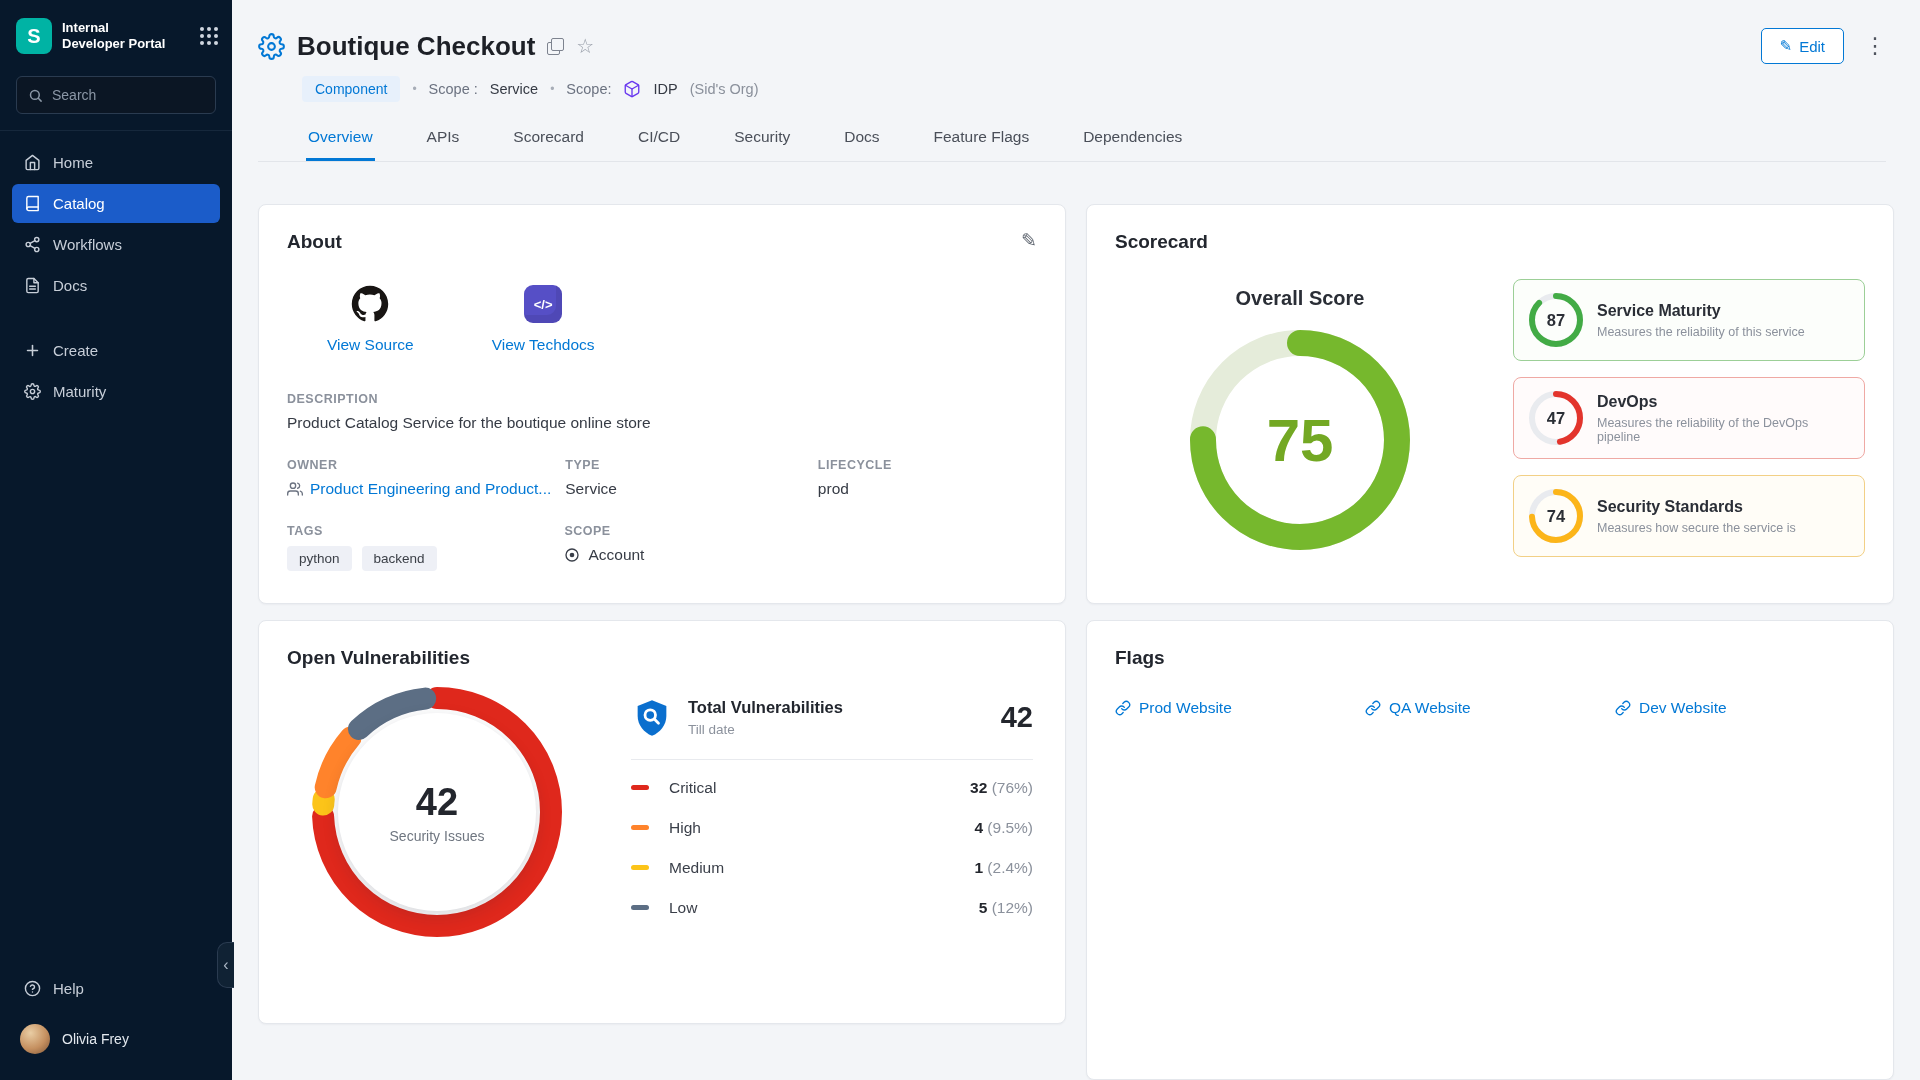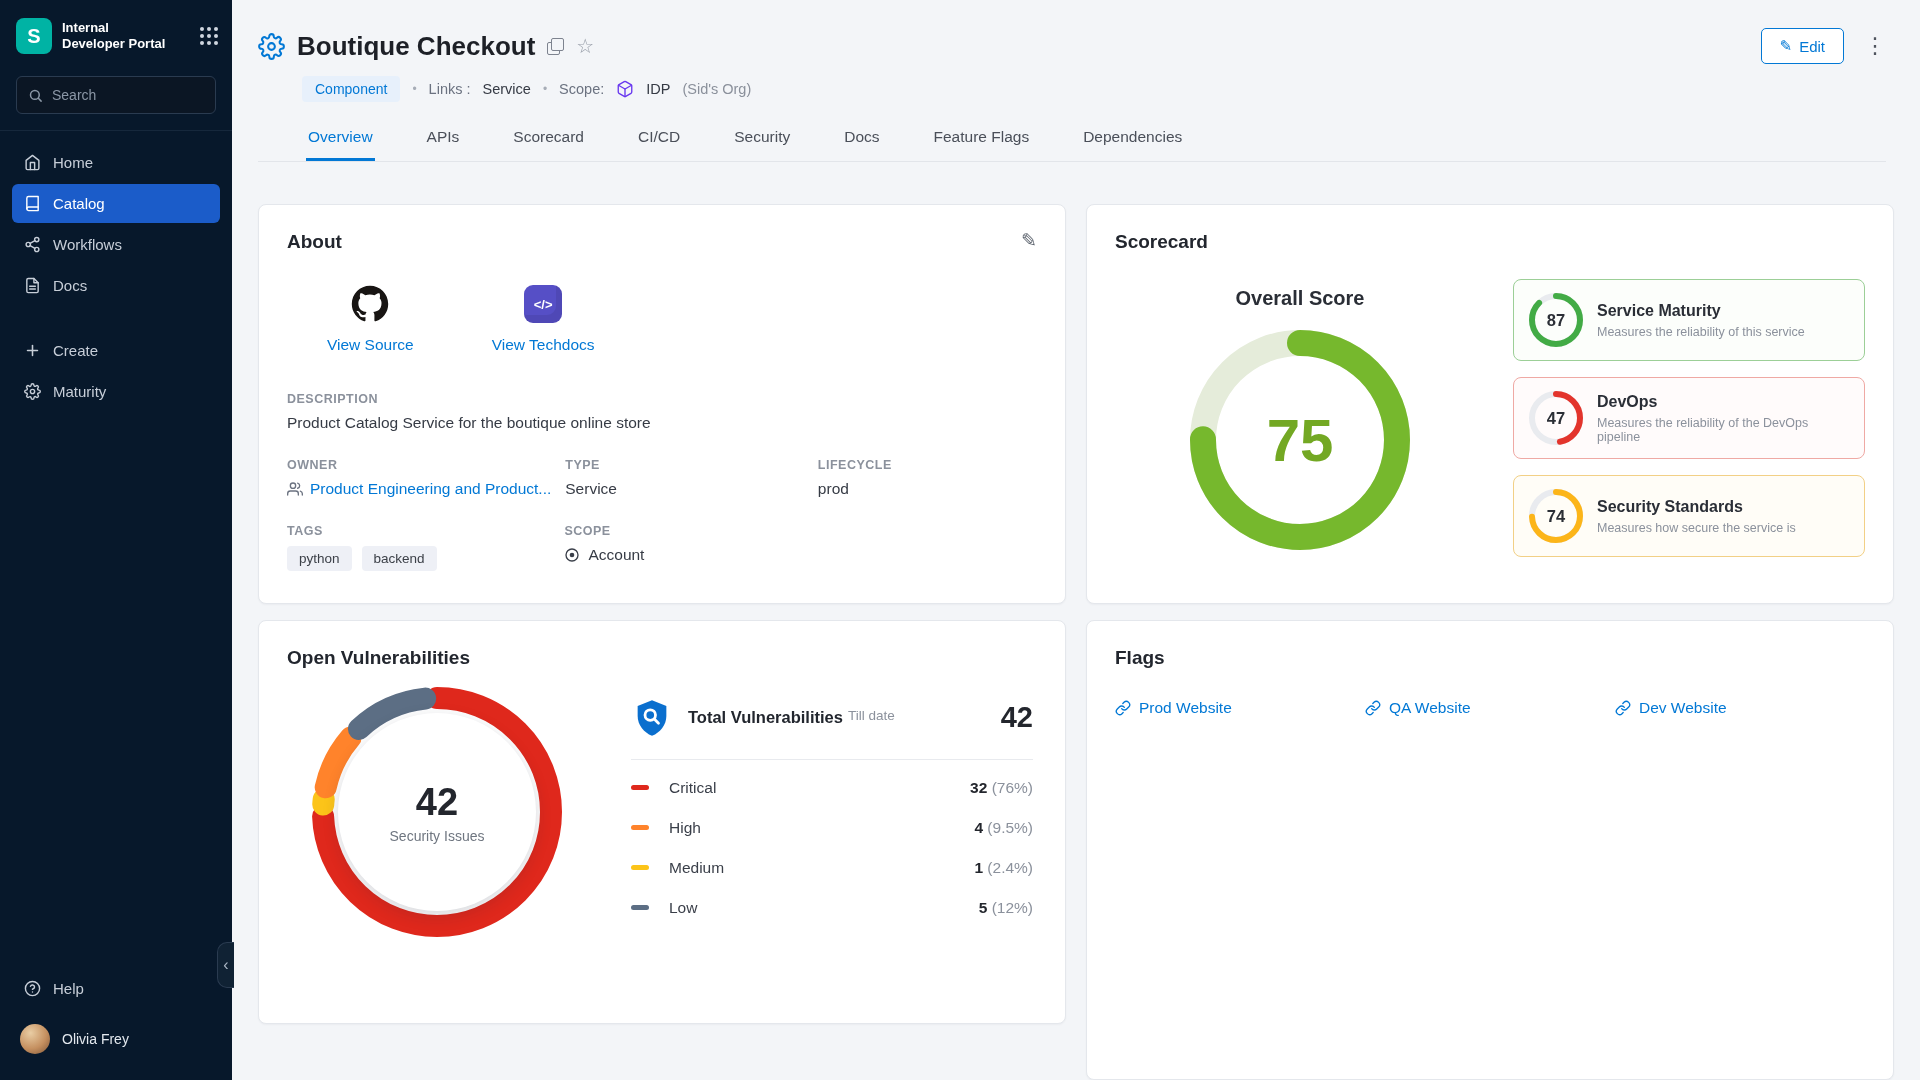--- a/index.html
+++ b/index.html
@@ -151,21 +151,21 @@
   .score-desc { font-size:12.5px; color:#8b919c; }
   
   .vuln-body { display:flex; gap:44px; margin-top:18px; align-items:center; }
   .vuln-left { width:300px; display:flex; justify-content:center; flex-shrink:0; }
   .vd-hole { position:absolute; inset:26px; background:#fff; border-radius:50%;
     box-shadow:0 5px 16px rgba(25,35,55,0.18); }
   .vd-num { font-size:38px; font-weight:bold; color:#23262d; position:relative; }
   .vd-label { font-size:14px; color:#6f7680; margin-top:4px; position:relative; }
   .vuln-right { flex:1; min-width:0; padding-right:4px; }
   .total-row { display:flex; align-items:center; gap:15px; }
-  .total-texts { display:flex; flex-direction:row; gap:5px;text-align:right; }
+  .total-texts { display:flex; flex-direction:column; gap:5px; }
   .total-title { font-size:16.5px; font-weight:bold; color:#22262e; }
   .total-sub { font-size:13.5px; color:#8b919c; }
   .total-value { margin-left:auto; font-size:29px; font-weight:bold; color:#23262d; }
   .vuln-divider { border-top:1px solid #e8eaee; margin:20px 0 8px 0; }
   .legend-row { display:flex; align-items:center; gap:20px; padding:11px 0; }
   .dash { width:18px; height:5px; border-radius:3px; flex-shrink:0; }
   .c0 { background:#df281c; } .c1 { background:#ff832b; } .c2 { background:#fcc419; } .c3 { background:#5c6e84; }
   .legend-label { font-size:15.5px; color:#3a3f49; }
   .legend-right { margin-left:auto; font-size:15.5px; }
   .legend-count { font-weight:bold; color:#23262d; }
@@ -289,21 +289,21 @@
         <button class="edit-btn">
           <span>✎</span>
           <span>Edit</span>
         </button>
         <span class="kebab">⋮</span>
       </div>
     </div>
     <div class="meta-row">
       <span class="pill-component">Component</span>
       <span class="meta-sep">•</span>
-      <span class="meta-label">Links :</span>
+      <span class="meta-label">Scope :</span>
       <span class="meta-value">Service</span>
       <span class="meta-sep">•</span>
       <span class="meta-label">Scope:</span>
       <span class="cube-icon">
         <svg width="18" height="18" viewBox="0 0 24 24" fill="none" stroke="currentColor" stroke-width="1.8" stroke-linecap="round" stroke-linejoin="round">
             <path d="M21 16V8a2 2 0 0 0-1-1.73l-7-4a2 2 0 0 0-2 0l-7 4A2 2 0 0 0 3 8v8a2 2 0 0 0 1 1.73l7 4a2 2 0 0 0 2 0l7-4A2 2 0 0 0 21 16z"></path>
             <polyline points="3.27 6.96 12 12.01 20.73 6.96"></polyline>
             <line x1="12" y1="22.08" x2="12" y2="12"></line>
           </svg>
       </span>

